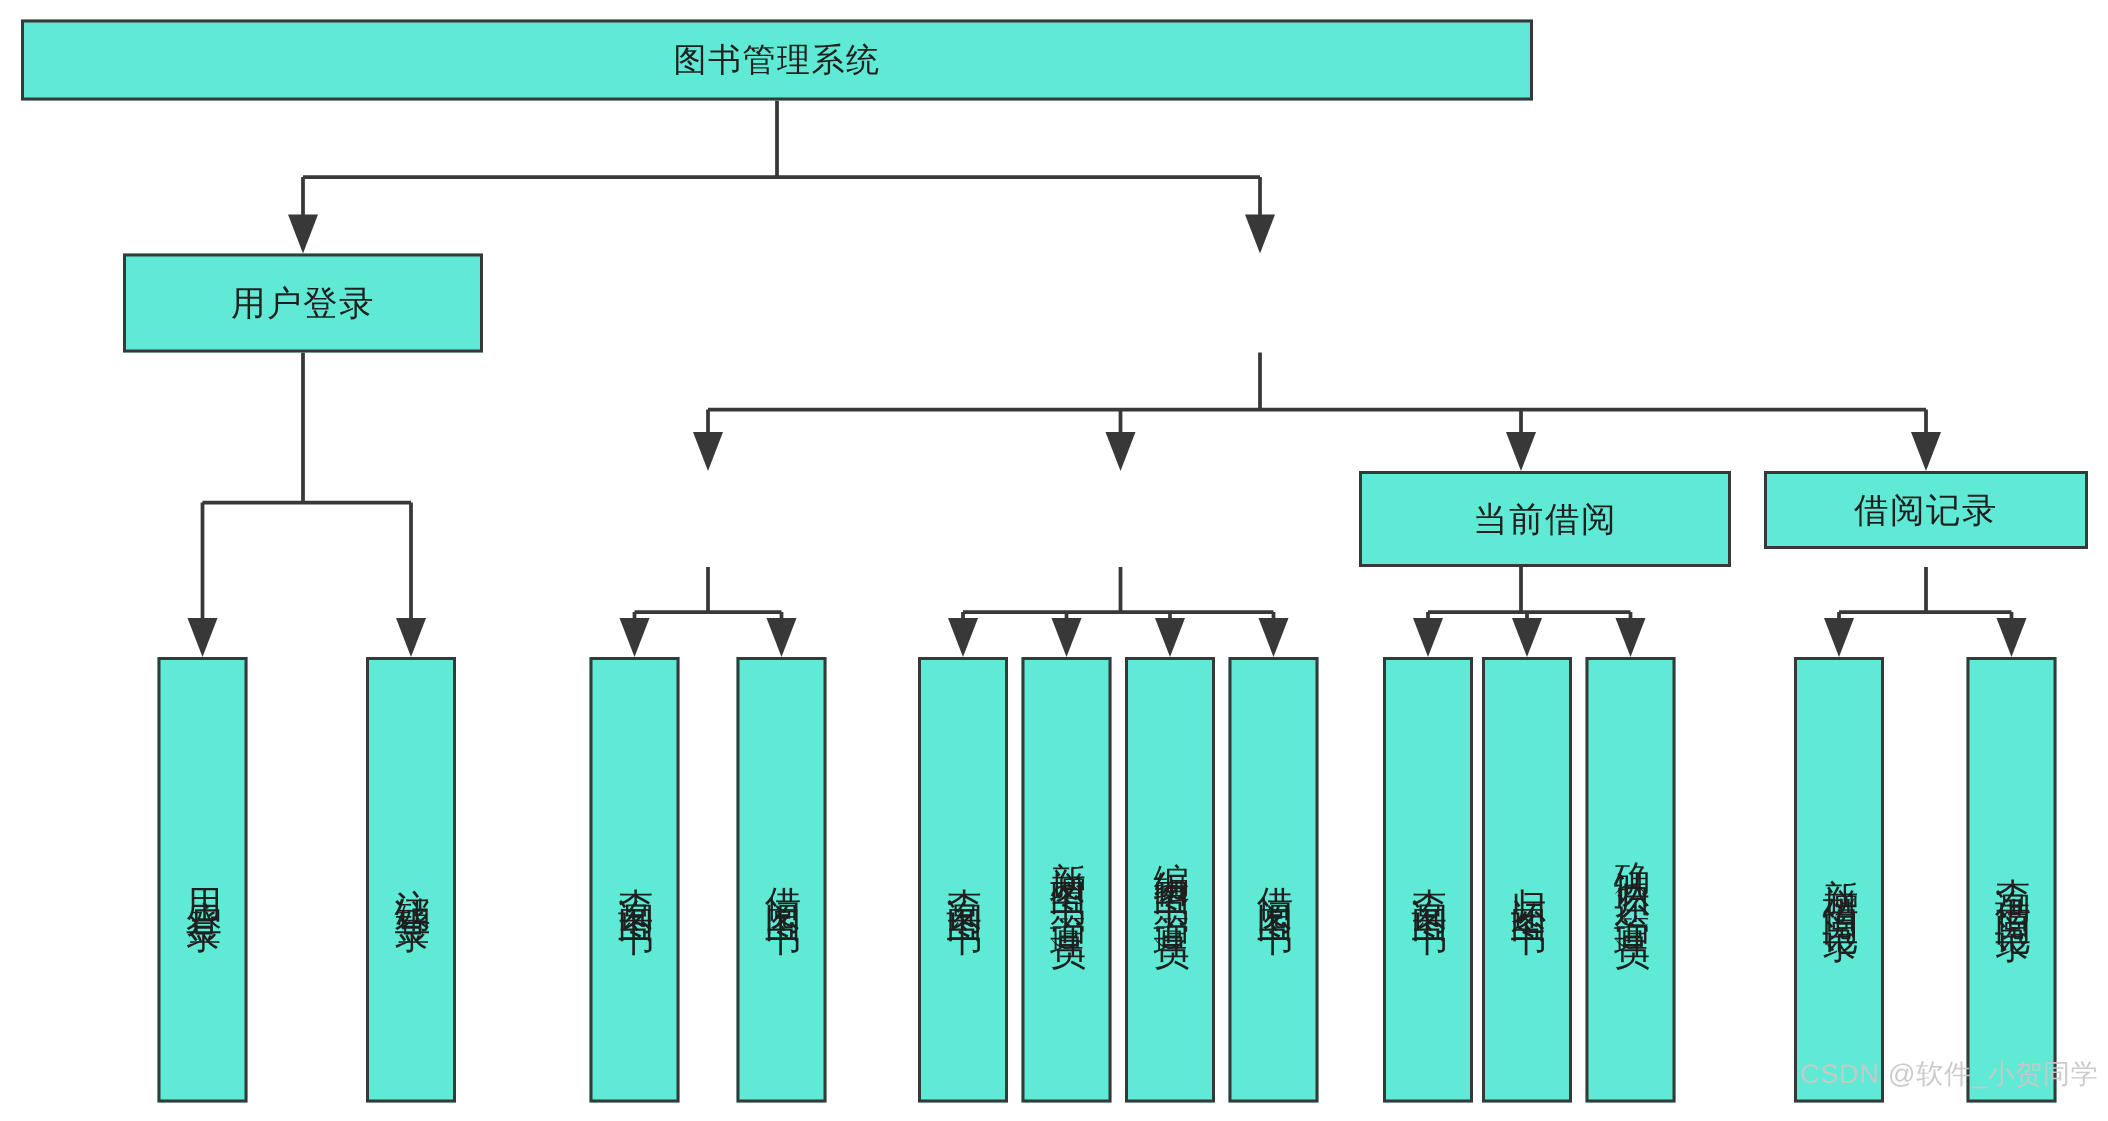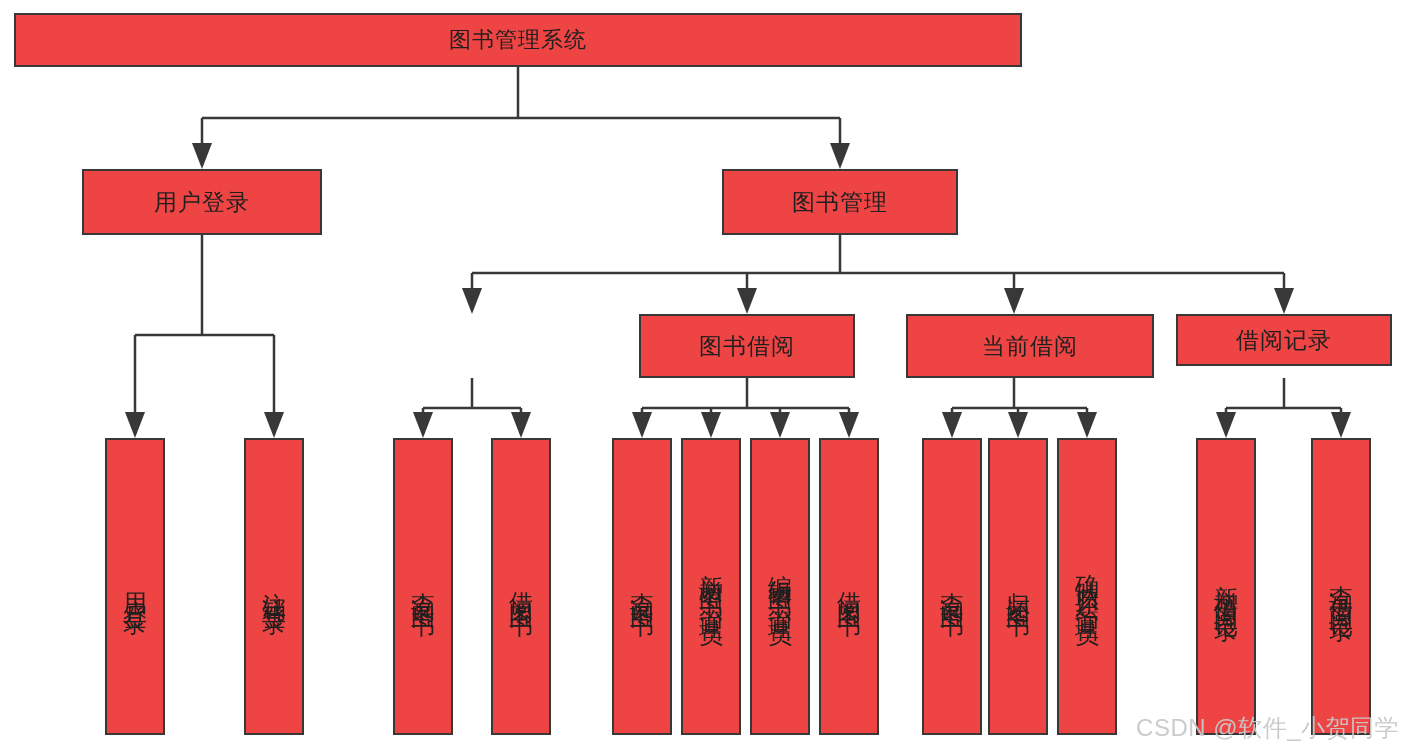--- a/index.html
+++ b/index.html
@@ -23,40 +23,40 @@
   }
   .connectors{
     position:absolute;left:0;top:0;width:1405px;height:747px;
     pointer-events:none;
   }
   .connectors path{stroke:var(--line);stroke-width:2.5;fill:none;}
   .connectors polygon{fill:var(--line);stroke:none;}
   .box{
     position:absolute;
     border:2.5px solid var(--box-border);
-    background:#ef4444;
+    background:#5eead4;
     display:flex;align-items:center;justify-content:center;
   }
   .box .lbl{
     color:var(--text);
     white-space:nowrap;
   }
   .root .lbl{font-size:22px;letter-spacing:1px;}
   .branch .lbl{font-size:23px;letter-spacing:1px;}
   .leaf .lbl{
     writing-mode:vertical-rl;
     text-orientation:mixed;
     font-size:24px;
     letter-spacing:7px;
     line-height:1;
   }
   .watermark{
     position:absolute;
-    right:6px;bottom:3px;
-    font-size:24px;
+    right:6px;bottom:19px;
+    font-size:18px;
     color:var(--watermark);
     opacity:.95;
     letter-spacing:.5px;
     z-index:5;
     white-space:nowrap;
     margin-top:20px;
   }
 </style>
 </head>
 <body>
@@ -113,27 +113,21 @@
     </g>
   </svg>
 
   <div class="box root" style="left:14px;top:13px;width:1008px;height:54px">
     <span class="lbl">图书管理系统</span>
   </div>
 
   <div class="box branch" style="left:82px;top:169px;width:240px;height:66px">
     <span class="lbl">用户登录</span>
   </div>
-  <div class="box branch" style="left:722px;top:169px;width:236px;height:66px">
-    <span class="lbl">图书管理</span>
-  </div>
 
-  <div class="box branch" style="left:639px;top:314px;width:216px;height:64px">
-    <span class="lbl">图书借阅</span>
-  </div>
   <div class="box branch" style="left:906px;top:314px;width:248px;height:64px">
     <span class="lbl">当前借阅</span>
   </div>
   <div class="box branch" style="left:1176px;top:314px;width:216px;height:52px">
     <span class="lbl">借阅记录</span>
   </div>
 
   <div class="box leaf" style="left:105px;top:438px;width:60px;height:297px">
     <span class="lbl">用户登录</span>
   </div>

